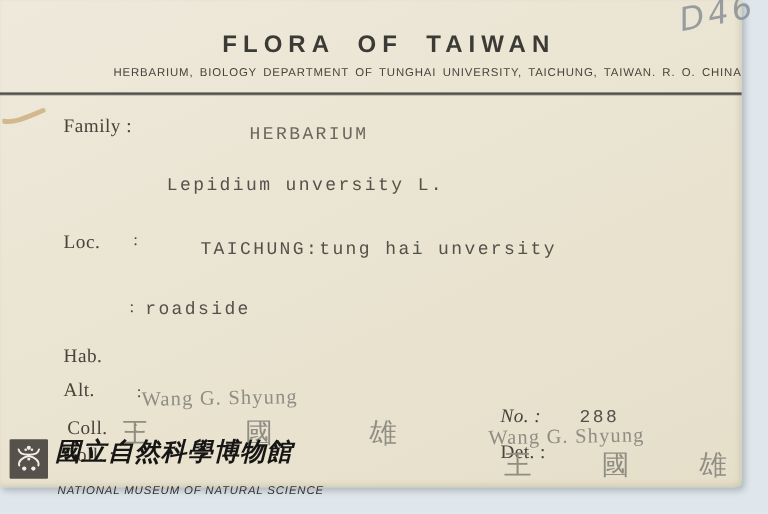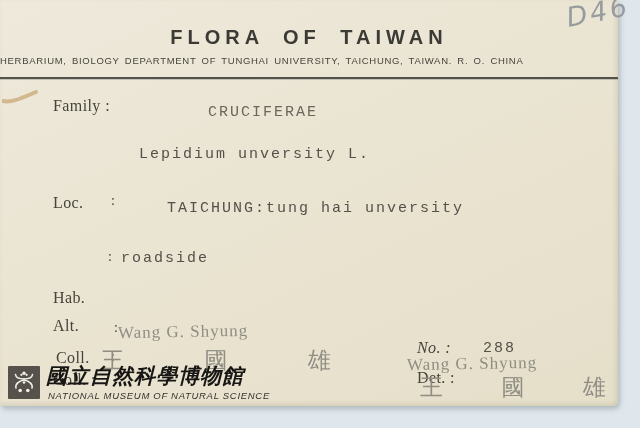--- a/index.html
+++ b/index.html
@@ -16,23 +16,24 @@
     position:absolute; left:0; top:0; width:618px; height:406px;
     background:linear-gradient(155deg,#eee9db 0%,#eae4d2 45%,#e5dfca 100%);
     box-shadow:2px 3px 5px rgba(90,100,105,.35), inset -2px -2px 4px rgba(160,150,120,.25);
     border-radius:0 2px 5px 2px;
   }
   .abs{position:absolute;}
   .title{
     left:0; top:26px; width:618px; text-align:center;
     font-size:20px; font-weight:bold; letter-spacing:5px; word-spacing:9px;
     color:var(--ink,#3b3a35);
+    padding-left:15px;
   }
   .subtitle{
-    left:0; top:55px; width:618px; text-align:left;
+    left:0; top:55px; width:618px; text-align:right;
     font-size:9.5px; letter-spacing:.7px; word-spacing:2px;
     color:var(--label-ink,#46443b);
   }
   .rule{
     left:0; top:77px; width:618px; height:2px;
     background:#52514b; box-shadow:0 1px 0 rgba(82,81,75,.25);
   }
   .pencil{
     left:566px; top:-4px; font-size:27px; font-style:italic;
     font-family:"DejaVu Sans",sans-serif; color:var(--pencil,#8a9097);
@@ -59,21 +60,21 @@
   .wm-logo{
     left:8px; top:366px; width:32px; height:33px;
     background:#56524b; border-radius:1px; display:flex; align-items:center; justify-content:center;
   }
   .wm-cjk{
     left:46px; top:362px; font-size:21px; font-weight:bold; letter-spacing:1px;
     color:var(--watermark-text,#171614); white-space:nowrap;
     font-family:"Liberation Sans",sans-serif;
   }
   .wm-en{
-    left:48px; top:390px; font-size:9.5px; letter-spacing:.7px;
+    left:48px; top:404px; font-size:9.5px; letter-spacing:.7px;
     color:#34322e; white-space:nowrap;text-align:center;
   }
   .wm-layer{z-index:5;font-style:italic;}
   .under{z-index:1;}
   .thread{left:2px; top:85px; z-index:2;}
 </style>
 </head>
 <body>
 
 <div class="stage">
@@ -81,21 +82,21 @@
 
     <div class="abs title">FLORA OF TAIWAN</div>
     <div class="abs subtitle">HERBARIUM, BIOLOGY DEPARTMENT OF TUNGHAI UNIVERSITY, TAICHUNG, TAIWAN. R. O. CHINA</div>
     <div class="abs rule"></div>
 
     <svg class="abs thread" width="38" height="24" viewBox="0 0 38 24">
       <path d="M1 16 C 10 18, 22 12, 34 7" stroke="#c9a876" stroke-width="4" fill="none" stroke-linecap="round" opacity="0.75"></path>
     </svg>
 
     <div class="abs lbl" style="left:53px; top:97px;">Family :</div>
-    <div class="abs typed light" style="left:208px; top:104px;">CRUCIFERAE</div>
+    <div class="abs typed light" style="left:208px; top:104px;">HERBARIUM</div>
 
     <div class="abs typed" style="left:139px; top:146px;">Lepidium unversity L.</div>
 
     <div class="abs lbl" style="left:53px; top:194px;">Loc.</div>
     <div class="abs lbl" style="left:111px; top:193px; font-size:14px;">:</div>
     <div class="abs typed" style="left:122px; top:200px;margin-left:45px;">TAICHUNG:tung hai unversity</div>
 
     <div class="abs lbl" style="left:53px; top:249px;margin-top:40px;">Hab.</div>
     <div class="abs lbl" style="left:108px; top:249px; font-size:14px;">:</div>
     <div class="abs typed" style="left:121px; top:250px;font-family:Liberation Mono, monospace;">roadside</div>

